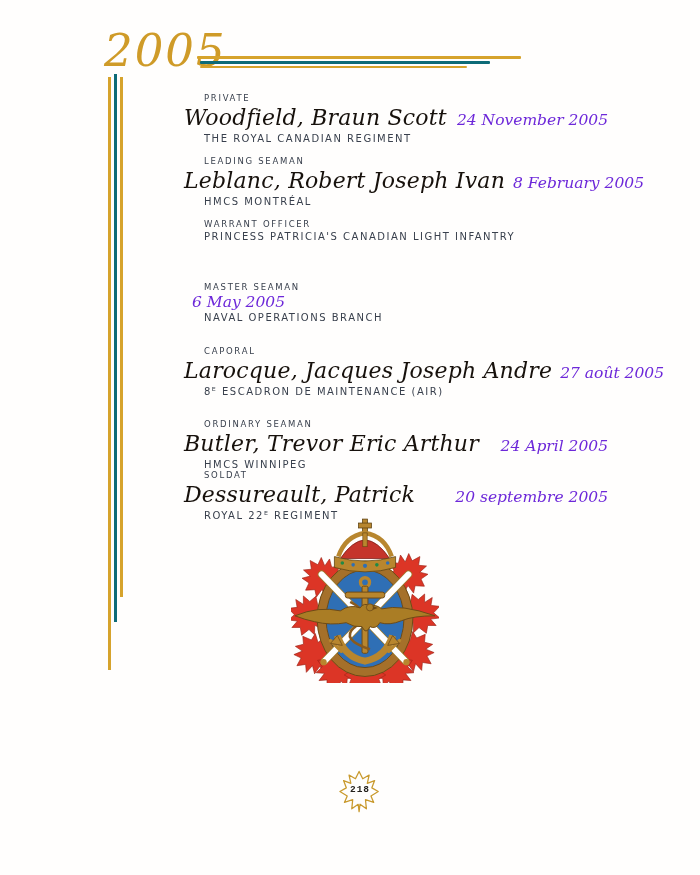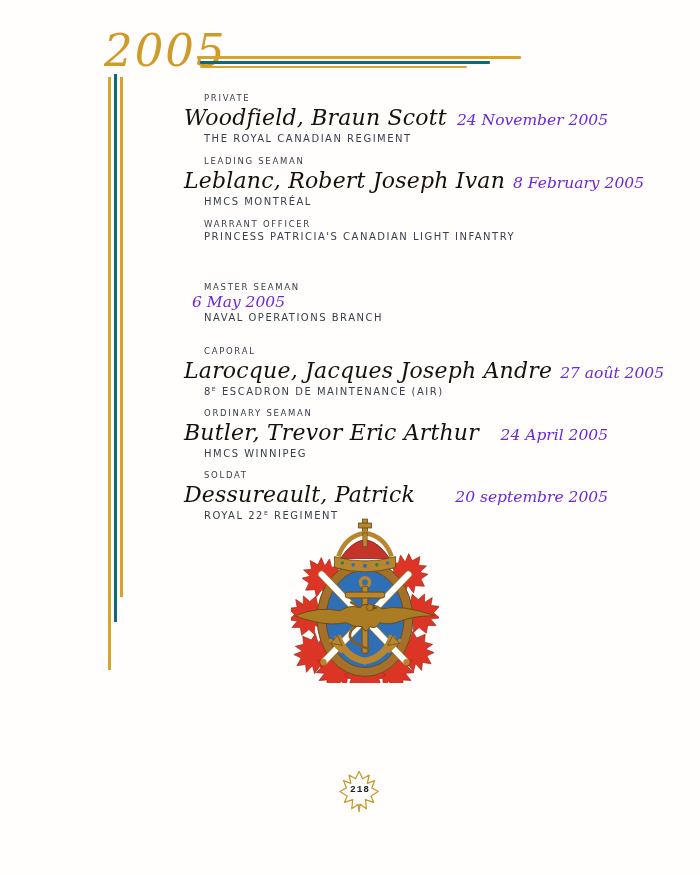--- a/index.html
+++ b/index.html
@@ -108,21 +108,21 @@
 
     <div class="entry" style="top:346px">
       <div class="rank">CAPORAL</div>
       <div class="name-row">
         <span class="name">Larocque, Jacques Joseph Andre</span>
         <span class="date">27 août 2005</span>
       </div>
       <div class="unit">8ᴱ ESCADRON DE MAINTENANCE (AIR)</div>
     </div>
 
-    <div class="entry" style="top:408px">
+    <div class="entry" style="top:419px">
       <div class="rank">ORDINARY SEAMAN</div>
       <div class="name-row">
         <span class="name">Butler, Trevor Eric Arthur</span>
         <span class="date">24 April 2005</span>
       </div>
       <div class="unit">HMCS WINNIPEG</div>
     </div>
 
     <div class="entry" style="top:470px">
       <div class="rank">SOLDAT</div>

